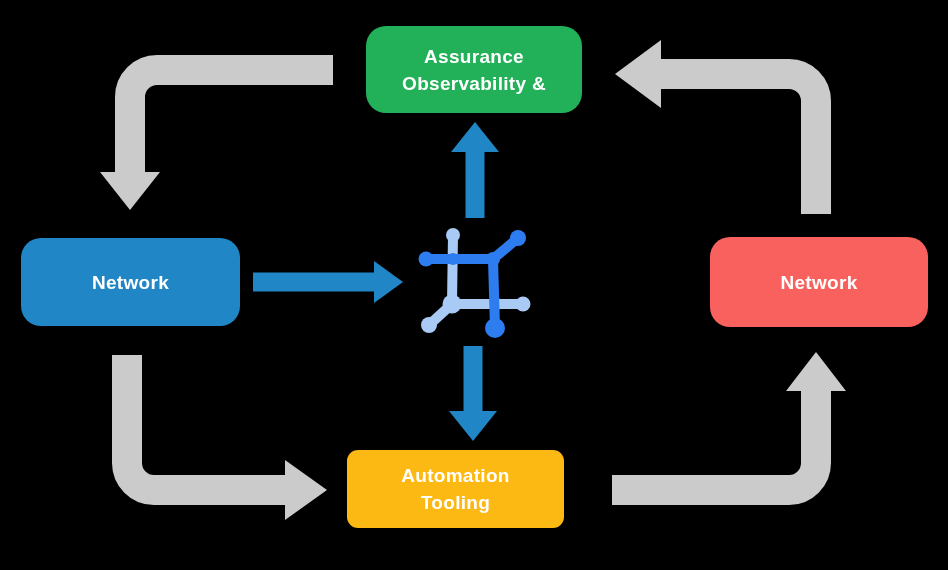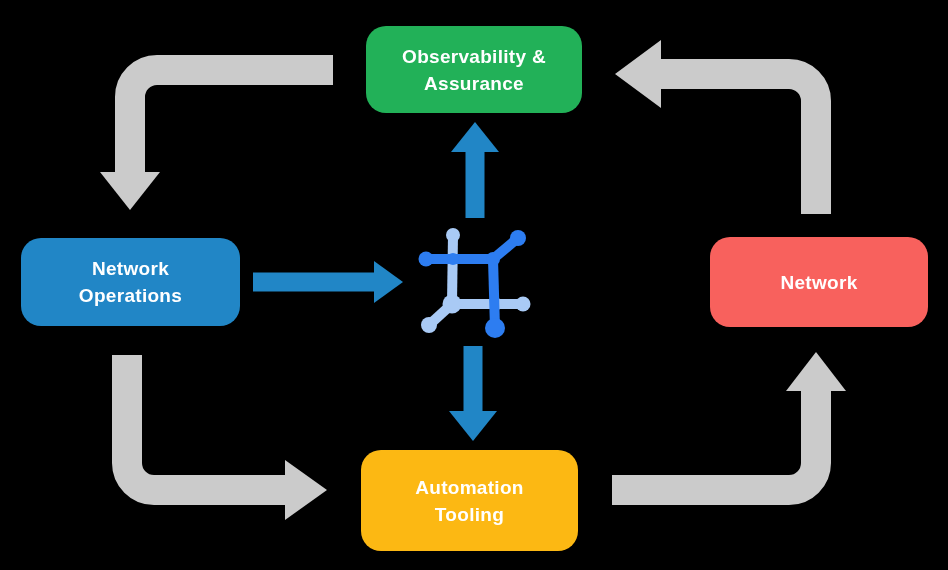--- a/index.html
+++ b/index.html
@@ -32,21 +32,21 @@
     text-align: center;
     color: var(--text, #fff);
     font-size: 19px;
     font-weight: bold;
     line-height: 27px;
     letter-spacing: 0.3px;
   }
   .node-observability { left: 366px; top: 26px;  width: 216px; height: 87px; background: var(--green,  #22B158); }
   .node-operations    { left: 21px;  top: 238px; width: 219px; height: 88px; background: var(--blue,   #2186C6); }
   .node-infrastructure{ left: 710px; top: 237px; width: 218px; height: 90px; background: var(--red,    #F8615D); }
-  .node-automation    { left: 361px; top: 450px; width: 217px; height: 101px; background: var(--yellow, #FCB813); }
+  .node-automation    { left: 347px; top: 450px; width: 217px; height: 78px; background: var(--yellow, #FCB813); border-radius: 11px; }
 
   .gray-shaft { fill: none; stroke: var(--gray, #CBCBCB); stroke-width: 30; }
   .gray-head  { fill: var(--gray, #CBCBCB); stroke: none; }
   .blue-shaft { fill: none; stroke: var(--blue, #2186C6); stroke-width: 19; }
   .blue-head  { fill: var(--blue, #2186C6); stroke: none; }
 
   .icon-light-line { fill: none; stroke: var(--icon-light, #A9CAF5); stroke-width: 10; }
   .icon-dark-line  { fill: none; stroke: var(--icon-dark,  #2D7DF1); stroke-width: 10; }
   .icon-light-dot  { fill: var(--icon-light, #A9CAF5); }
   .icon-dark-dot   { fill: var(--icon-dark,  #2D7DF1); }
@@ -104,27 +104,26 @@
       <path class="icon-dark-line" d="M78,37 L103,16"></path>
       <circle class="icon-dark-dot" cx="11" cy="37" r="7.5"></circle>
       <circle class="icon-dark-dot" cx="38" cy="37" r="6"></circle>
       <circle class="icon-dark-dot" cx="78" cy="37" r="7"></circle>
       <circle class="icon-dark-dot" cx="103" cy="16" r="8"></circle>
       <circle class="icon-dark-dot" cx="80" cy="106" r="10"></circle>
     </g>
   </svg>
 
   <div class="node node-observability" style="background-color: rgb(34, 177, 88);">
+    <span>Assurance</span>
     <span>Observability &amp;</span>
-    <span>Assurance</span>
   </div>
 
   <div class="node node-operations" style="background-color: rgb(33, 134, 198);">
     <span>Network</span>
-    <span>Operations</span>
   </div>
 
   <div class="node node-infrastructure" style="background-color: rgb(248, 97, 93);">
     <span>Network</span>
   </div>
 
   <div class="node node-automation" style="background-color: rgb(252, 184, 19);">
     <span>Automation</span>
     <span>Tooling</span>
   </div>

